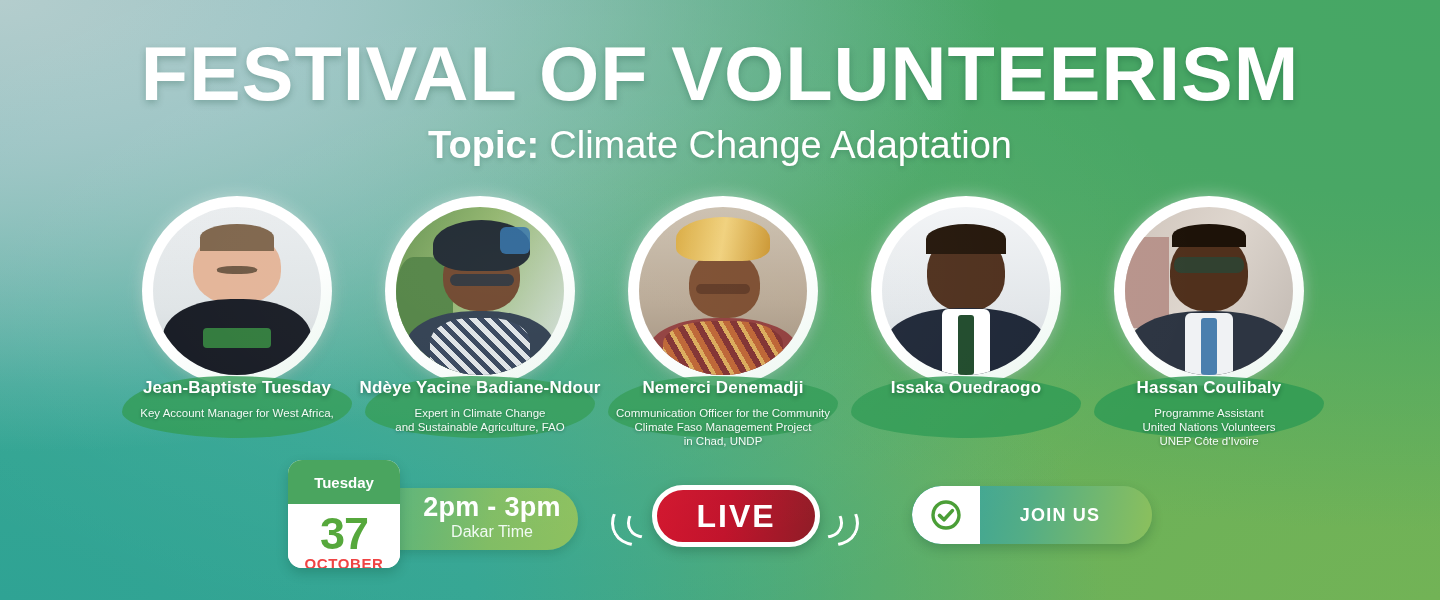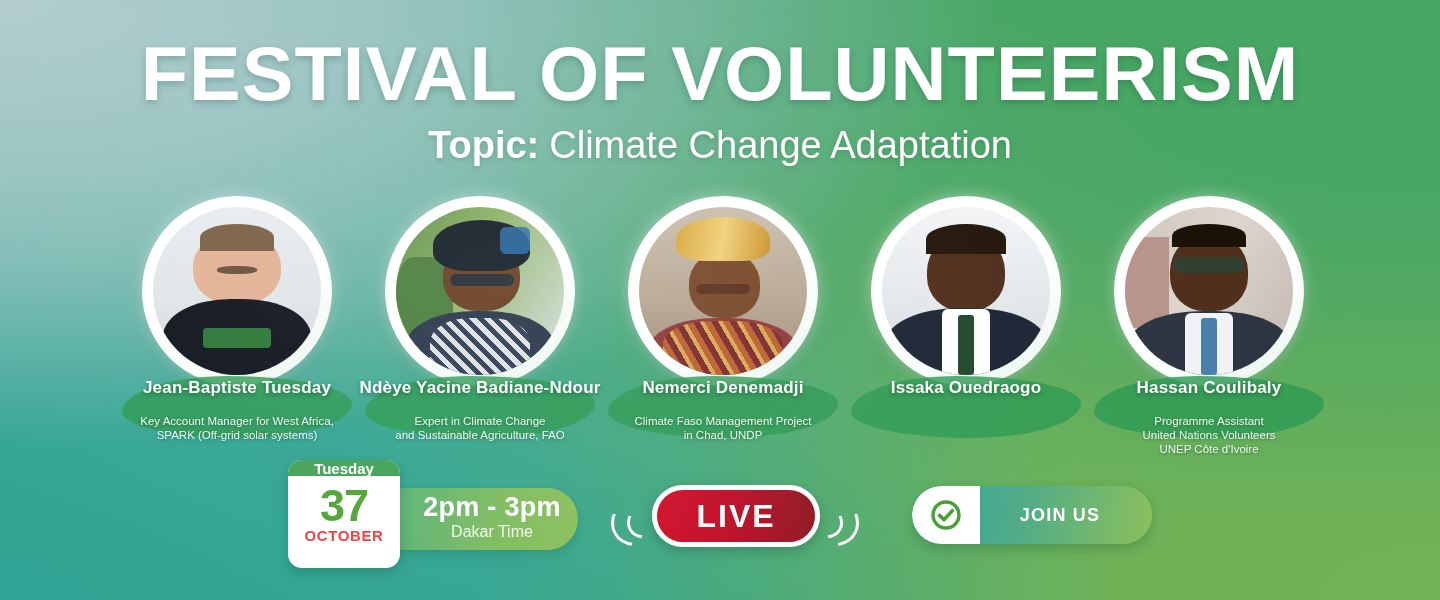--- a/index.html
+++ b/index.html
@@ -93,21 +93,21 @@
   }
   .nm{
     position:relative; z-index:2;
     font-size:17px; font-weight:bold; color:#ffffff;
     line-height:1.15; letter-spacing:.2px;
     text-shadow:0 2px 4px rgba(0,50,30,.45);
     white-space:nowrap;
   }
   .rl{
     position:relative; z-index:2;
-    margin-top:16px;
+    margin-top:8px;
     font-size:11.5px; color:#f2fbf4; line-height:1.25;
     text-shadow:0 1px 3px rgba(0,50,30,.45);
   }
 
   
   .bottom { position:absolute; left:0; right:0; top:455px; height:130px; }
 
   
   .datetime { position:absolute; left:288px; top:0; width:290px; height:120px; }
   .timepill{
@@ -122,21 +122,21 @@
   .tp-sub { color:#f0faf2; font-size:16px; line-height:1.4; }
 
   .datecard{
     position:absolute; left:0; top:5px; width:112px; height:108px;
     border-radius:14px; overflow:hidden;
     background:#ffffff;
     box-shadow:0 5px 12px rgba(0,60,35,.22);
     z-index:3;
   }
   .dc-top{
-    height:16px; background:#4aa55f; color:#ffffff;
+    height:44px; background:#4aa55f; color:#ffffff;
     font-size:15px; font-weight:bold; display:flex; align-items:center; justify-content:center;
   }
   .dc-body{
     height:78px; background:#fff; display:flex; flex-direction:column;
     align-items:center; justify-content:center; padding-top:2px;
   }
   .dc-day  { color:#56a83c; font-size:45px; font-weight:bold; line-height:.88; letter-spacing:-1px; }
   .dc-month{ color:#ef4444; font-size:15px; font-weight:bold; letter-spacing:.6px; line-height:1.3; }
 
   
@@ -201,21 +201,20 @@
           <div class="ph" style="left:38%;top:35%;width:24%;height:5%;background:#6b543f;border-radius:40%;"></div>
           <div class="torso" style="left:6%;top:55%;width:88%;height:48%;background:#12161f;"></div>
           <div class="ph" style="left:30%;top:72%;width:40%;height:12%;background:#2f7d3a;border-radius:4px;opacity:.95;"></div>
         </div>
       </div>
       <div class="nameblock">
         <div class="brush"></div>
         <div class="nm">Jean-Baptiste Tuesday</div>
         <div class="rl">
           <div>Key Account Manager for West Africa,</div>
-          <div>SPARK (Off-grid solar systems)</div>
         </div>
       </div>
     </div>
 
     <div class="speaker">
       <div class="portrait-wrap">
         <div class="portrait">
           <div class="ph" style="background:linear-gradient(120deg,#5f8f4a 0%,#8fb36a 40%,#d8e2e4 100%);"></div>
           <div class="ph" style="left:0;top:30%;width:34%;height:70%;background:#4e8040;border-radius:30% 40% 0 0;"></div>
           <div class="head" style="width:46%;left:28%;top:20%;height:42%;background:#6b4127;"></div>
@@ -244,20 +243,21 @@
           <div class="ph" style="left:22%;top:6%;width:56%;height:26%;background:linear-gradient(100deg,#d8a83c,#f0d07a 50%,#c9932c);border-radius:50% 50% 30% 30%;"></div>
           <div class="ph" style="left:34%;top:46%;width:32%;height:6%;background:#5d3520;border-radius:8px;"></div>
           <div class="torso" style="left:6%;top:66%;width:88%;height:40%;background:#8f3b3a;"></div>
           <div class="ph" style="left:14%;top:68%;width:72%;height:34%;background:repeating-linear-gradient(60deg,#c0652f 0 6px,#7d2c2c 6px 12px,#e0b35a 12px 16px);border-radius:40% 40% 0 0;opacity:.92;"></div>
         </div>
       </div>
       <div class="nameblock">
         <div class="brush"></div>
         <div class="nm">Nemerci Denemadji</div>
         <div class="rl">
+          <div>Communication Officer for the Community</div>
           <div>Climate Faso Management Project</div>
           <div>in Chad, UNDP</div>
         </div>
       </div>
     </div>
 
     <div class="speaker">
       <div class="portrait-wrap">
         <div class="portrait">
           <div class="ph" style="background:linear-gradient(180deg,#f2f4f6 0%,#e3e7ea 60%,#d2d8dc 100%);"></div>

